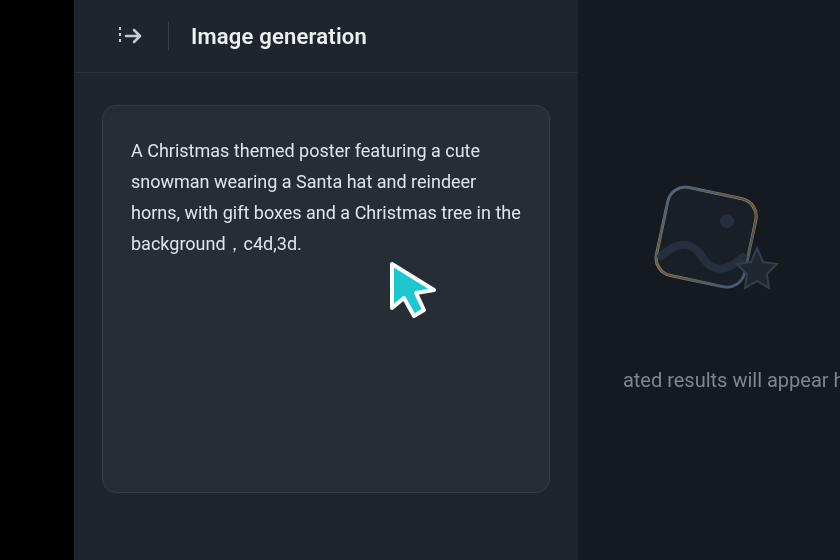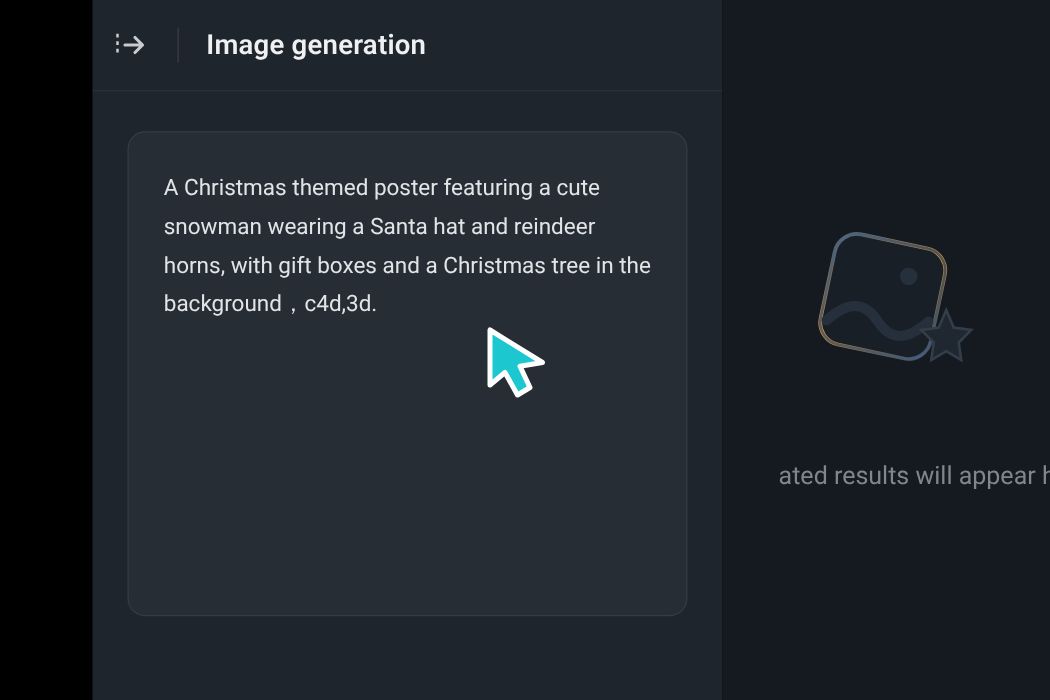--- a/index.html
+++ b/index.html
@@ -20,21 +20,21 @@
       left: 74px;
       top: 0;
       width: 504px;
       height: 560px;
       background: #1f252c;
       border-radius: 0;
     }
     .header {
       display: flex;
       align-items: center;
-      padding: 22px 28px 22px 18px;
+      padding: 22px 28px 22px 44px;
       border-bottom: 1px solid rgba(255,255,255,0.06);
       gap: 22px;
     }
     .collapse-icon {
       width: 28px;
       height: 24px;
       display: flex;
       align-items: center;
       justify-content: center;
       color: #d0d4d8;

